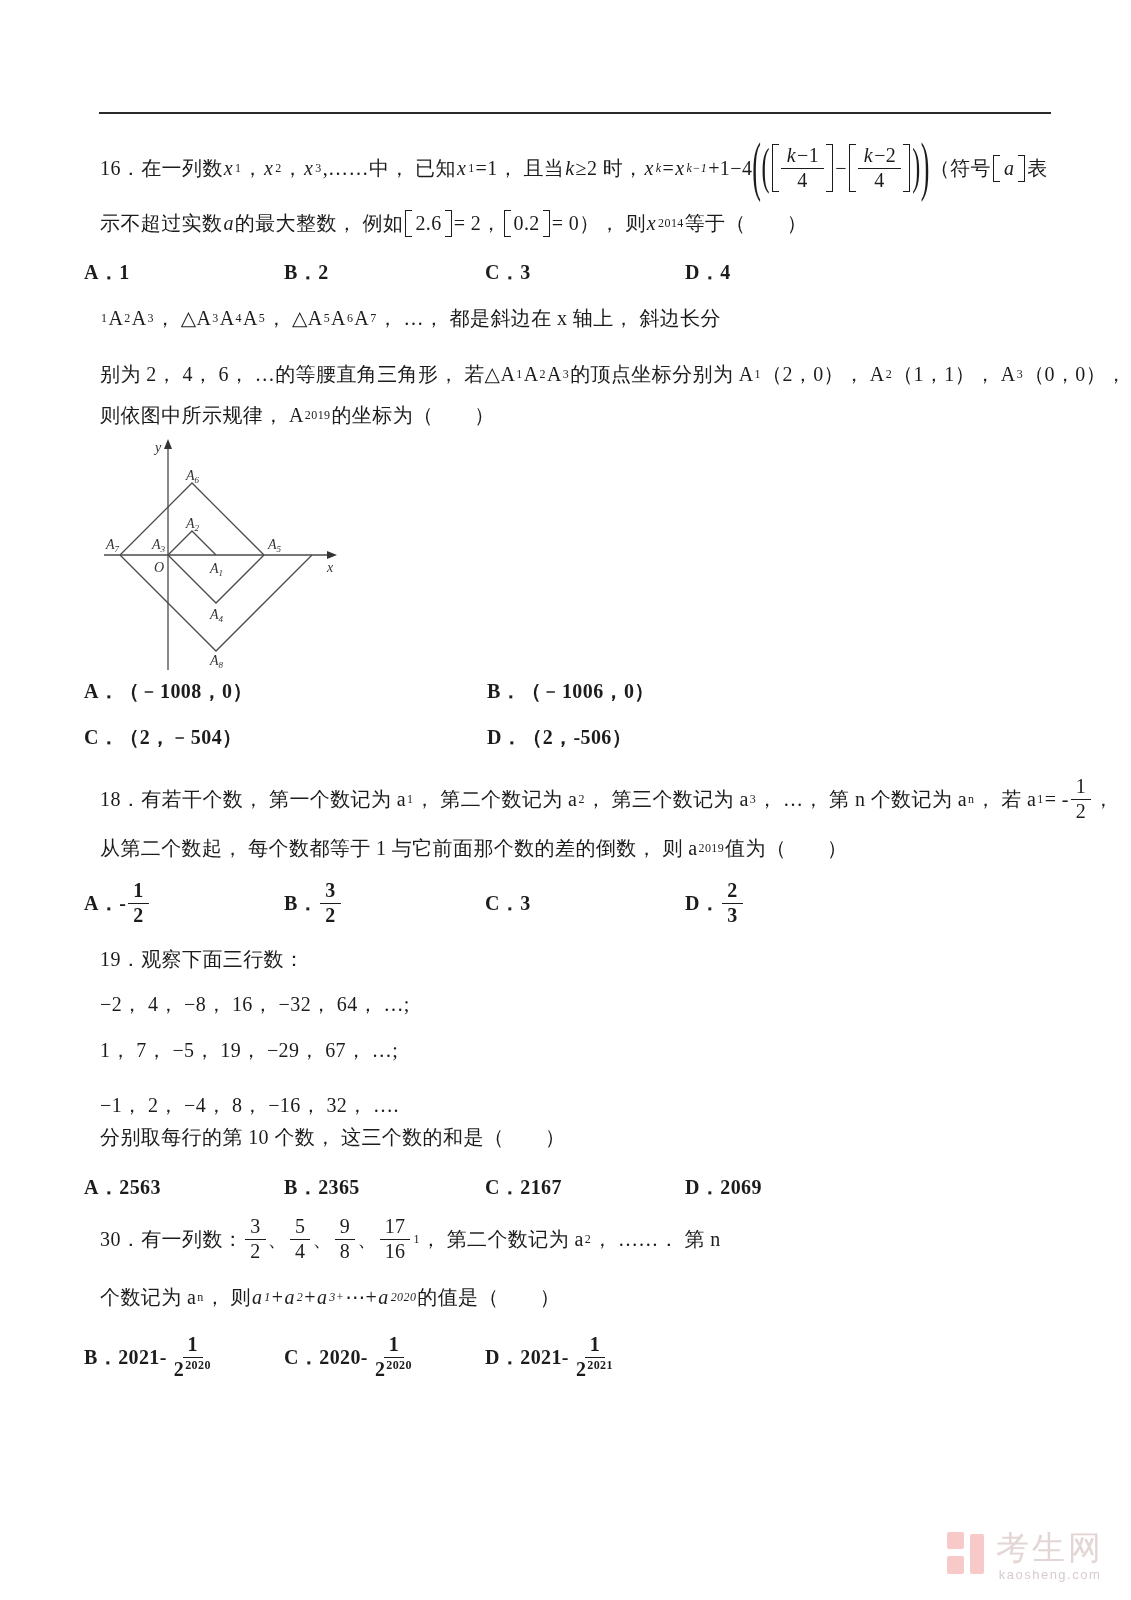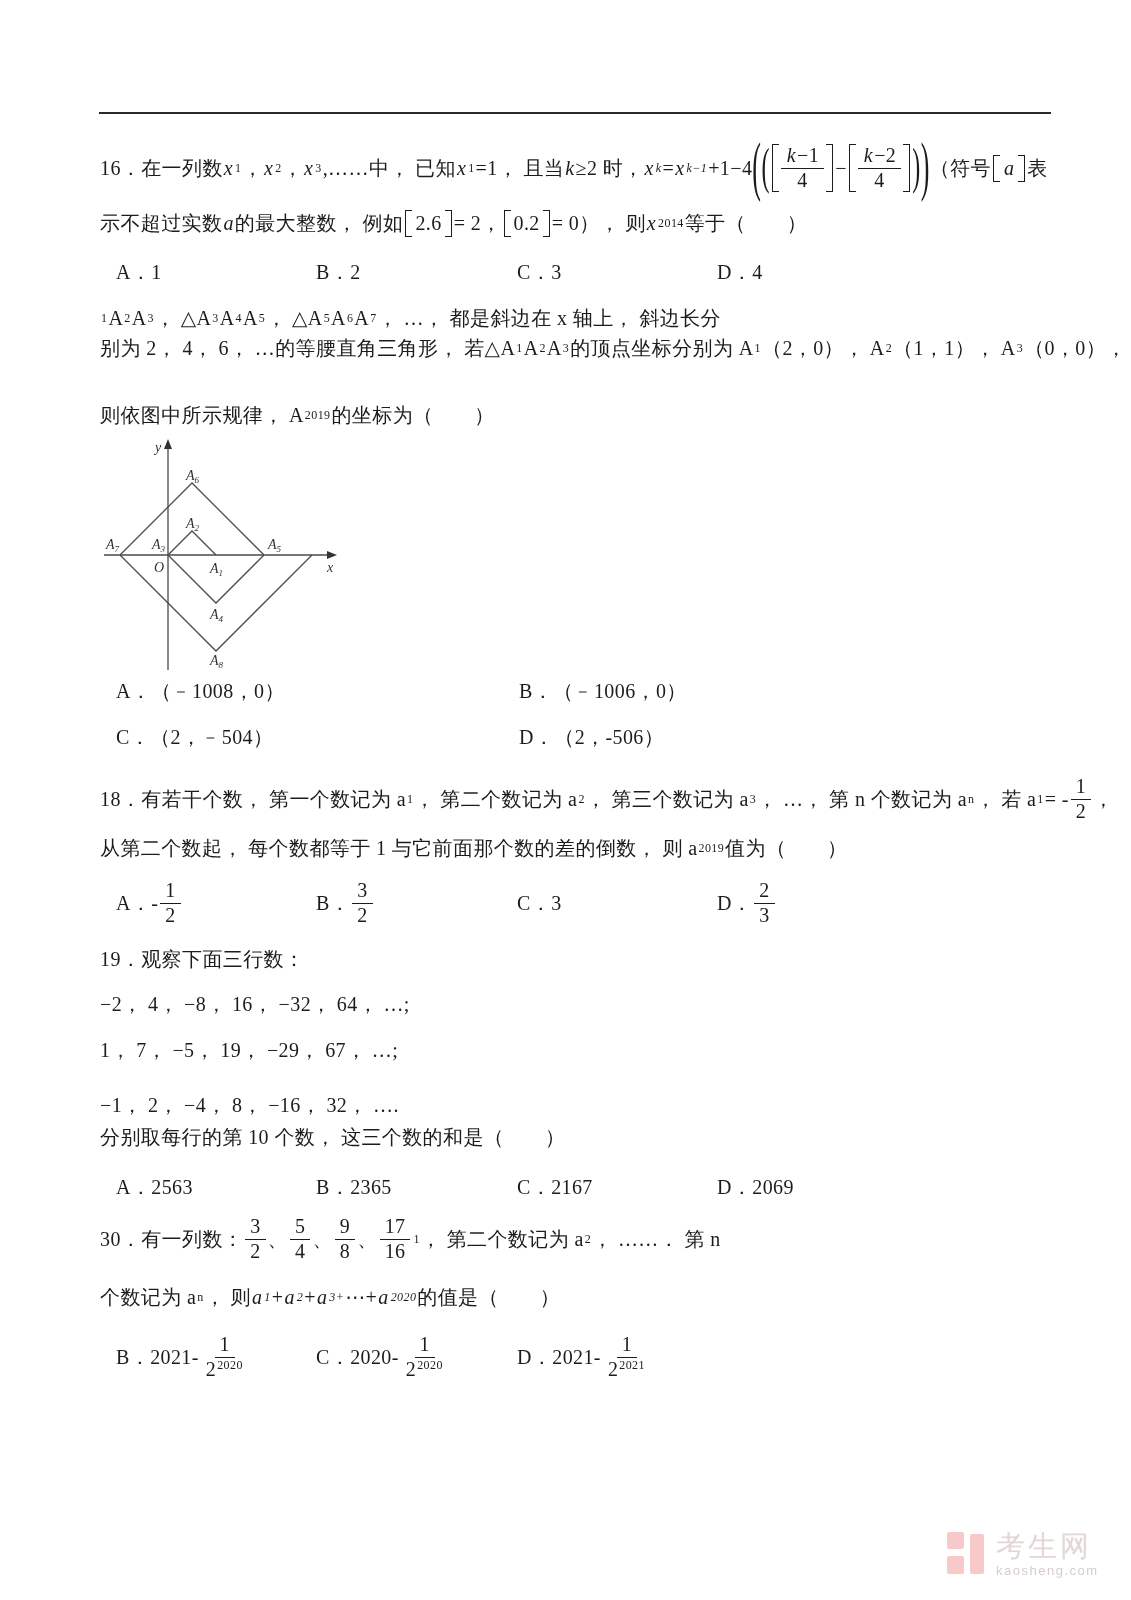--- a/index.html
+++ b/index.html
@@ -7,21 +7,21 @@
     --rule:#2a2a2a;
   }
   html,body{margin:0;padding:0;background:#e8e8e8;}
   .page{
     position:relative;width:1131px;height:1600px;background:#ffffff;
     font-family:"Liberation Serif","DejaVu Serif",serif;
     color:var(--text);font-size:20px;overflow:hidden;margin:0 auto;
   }
   .rule{position:absolute;background:var(--rule);}
   .line{position:absolute;left:100px;display:flex;align-items:center;white-space:nowrap;letter-spacing:.4px;}
-  .opts{position:absolute;left:116px;display:grid;}
+  .opts{position:absolute;left:84px;display:grid;font-weight:bold;}
   .g4{grid-template-columns:200px 201px 200px auto;}
   .g2{grid-template-columns:403px auto;}
   .opt{display:flex;align-items:center;white-space:nowrap;letter-spacing:.4px;}
   .it{font-style:italic;padding:0 1px;}
   .sub{font-size:.6em;vertical-align:-.4em;padding:0 1px;}
   .sup{font-size:.6em;vertical-align:.55em;padding:0 1px;}
   .sub.it,.sup.it{font-style:italic;}
   .fwrap{display:inline-flex;align-items:stretch;vertical-align:middle;margin:0 2px;}
   .sqb{width:6px;border:1.6px solid var(--text);align-self:stretch;}
   .sqb.l{border-right:none;margin-right:2px;}
@@ -31,21 +31,21 @@
         line-height:1.18;text-align:center;vertical-align:middle;}
   .fn{border-bottom:1.5px solid var(--text);padding:0 5px;}
   .fd{padding:0 5px;}
   .paren{display:inline-block;line-height:.9;font-size:26px;font-weight:300;transform-origin:50% 50%;}
   .paren.xl{transform:scaleY(2.5);}
   .paren.lg{transform:scaleY(2.12);font-size:24px;}
   .figure{position:absolute;}
   .figure svg{display:block;}
   .figure text{font-family:"Liberation Serif","DejaVu Serif",serif;font-style:italic;fill:#333;}
   .watermark{position:absolute;display:flex;align-items:flex-start;gap:10px;}
-  .wm-cn{font-size:29px;line-height:1.04;letter-spacing:3px;font-weight:400;}
+  .wm-cn{font-size:33px;line-height:1.04;letter-spacing:3px;font-weight:400;}
   .wm-url{font-size:13px;letter-spacing:1.5px;margin-top:2px;font-family:"Liberation Sans","DejaVu Sans",sans-serif;text-align:center;}
 </style>
 </head>
 <body>
 
 <div class="page">
 
   <div class="rule" style="top:112px;left:99px;width:952px;height:2px;"></div>
 
   <div class="line" style="top:134px;height:68px;">
@@ -153,21 +153,21 @@
       <span class="tx">A</span>
       <span class="sub">5</span>
       <span class="tx">， △A</span>
       <span class="sub">5</span>
       <span class="tx">A</span>
       <span class="sub">6</span>
       <span class="tx">A</span>
       <span class="sub">7</span>
       <span class="tx">， …， 都是斜边在 x 轴上， 斜边长分</span>
     </div>
-  <div class="line" style="top:327px;height:42px;">
+  <div class="line" style="top:353px;height:42px;">
       <span class="tx">别为 2， 4， 6， …的等腰直角三角形， 若△A</span>
       <span class="sub">1</span>
       <span class="tx">A</span>
       <span class="sub">2</span>
       <span class="tx">A</span>
       <span class="sub">3</span>
       <span class="tx"> 的顶点坐标分别为 A</span>
       <span class="sub">1</span>
       <span class="tx">（2，0）， A</span>
       <span class="sub">2</span>

